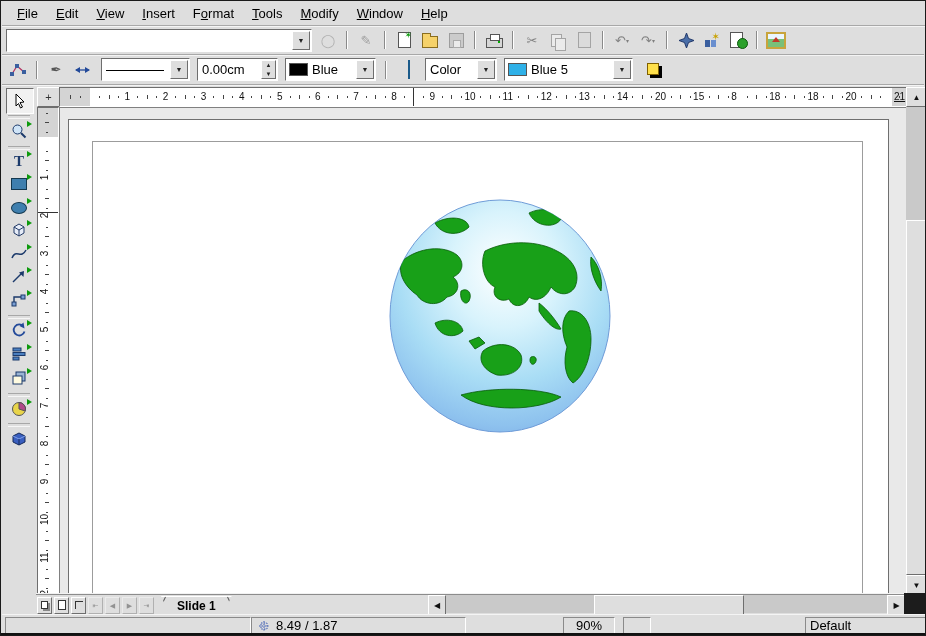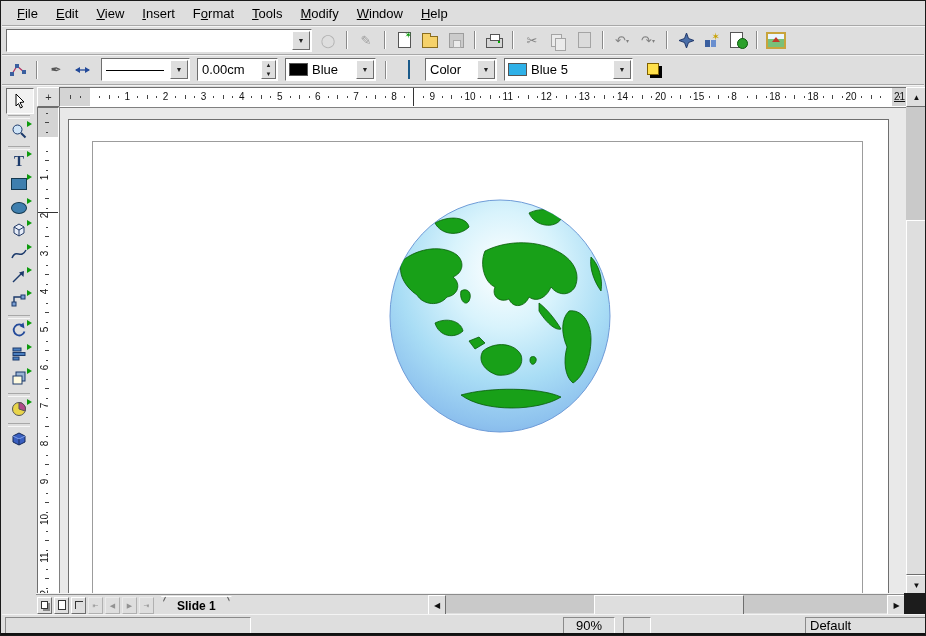--- a/index.html
+++ b/index.html
@@ -624,18 +624,25 @@
 
   <div class="hscroll">
     <div class="arrow raised hs-left">◀</div>
     <div class="raised hs-thumb"></div>
     <div class="arrow raised hs-right">▶</div>
   </div>
   <div class="corner-dark"></div>
 
   <div class="statusbar">
     <div class="sb-field" style="left:3px;width:236px;"></div>
+    <div class="sb-field" style="left:249px;width:205px;">
+      <svg width="12" height="12" style="margin:0 6px 0 2px;flex:0 0 auto;">
+        <path d="M6 1 V11 M1 6 H11" stroke="#3a5ab0" stroke-width="1" stroke-dasharray="1.5,1.2" fill="none"></path>
+        <rect x="3" y="3" width="6" height="6" fill="none" stroke="#3a5ab0" stroke-dasharray="1.5,1.2"></rect>
+      </svg>
+      <span>8.49 / 1.87</span>
+    </div>
     <div class="sb-field" style="left:561px;width:42px;justify-content:center;">90%</div>
     <div class="sb-field" style="left:621px;width:18px;"></div>
     <div class="sb-field" style="left:803px;width:118px;">Default</div>
   </div>
 
 </div>
 
 </body></html>

